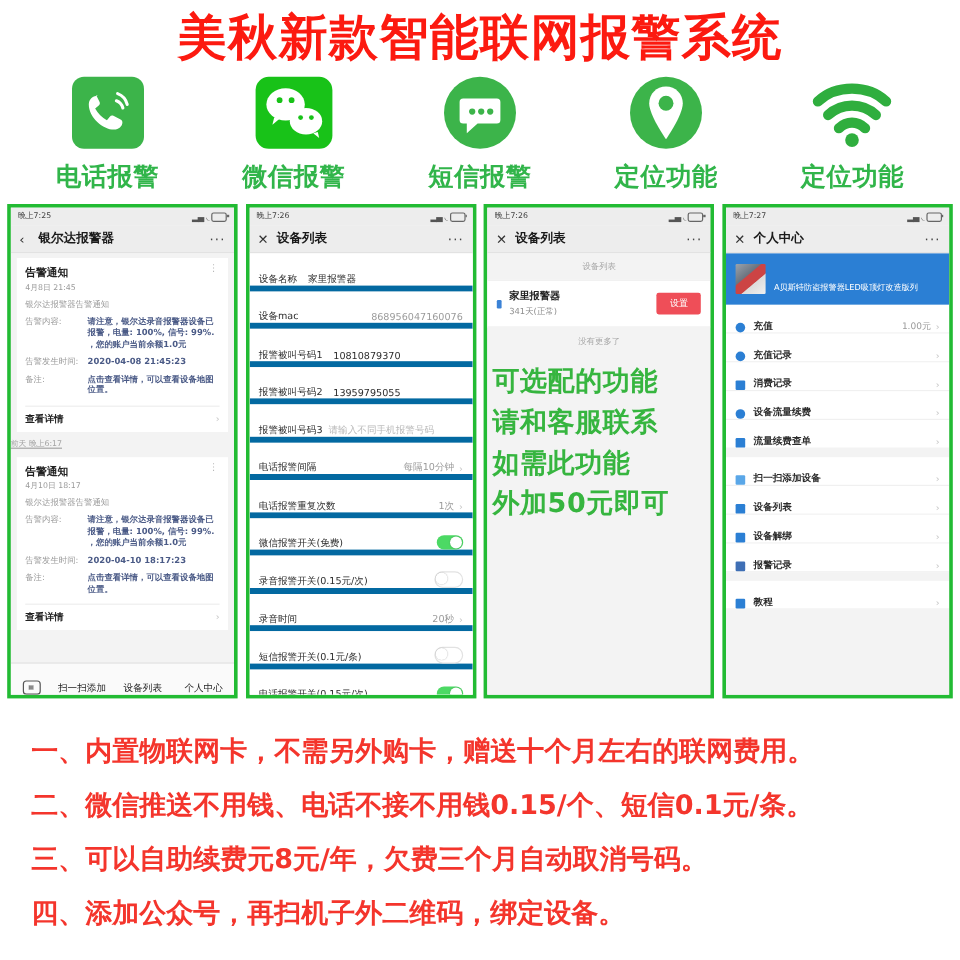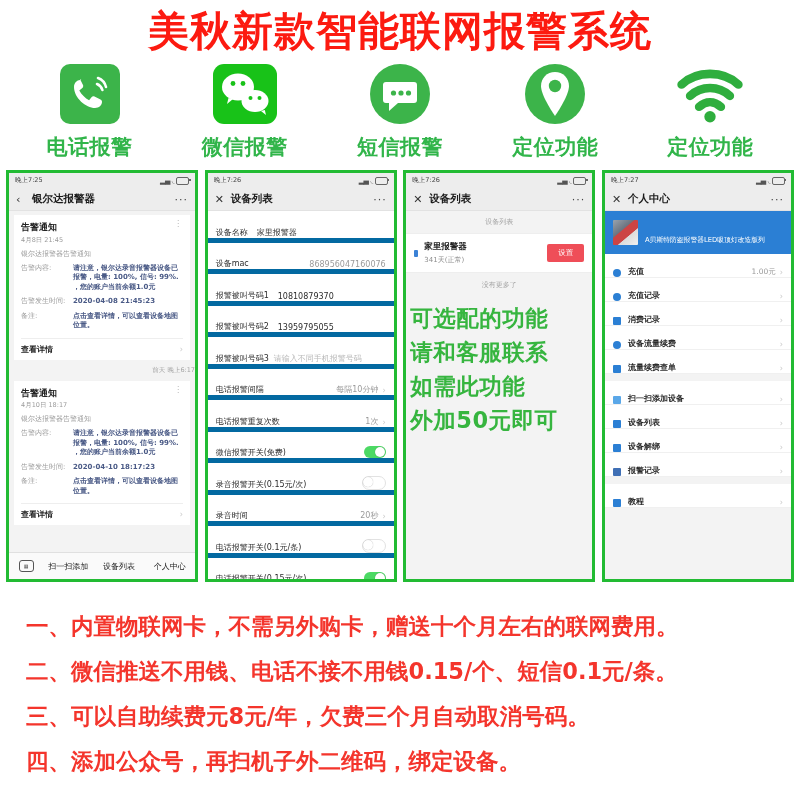--- a/index.html
+++ b/index.html
@@ -126,25 +126,25 @@
   }
   .card-foot{
     border-top:1px solid #eee;
     margin-top:7px;
     padding:5px 0;
     font-size:8px;
     color:#222;font-weight:bold;
     display:flex;justify-content:space-between;align-items:center;
   }
   .chev{color:#c8c8c8;font-size:8px;font-weight:normal;}
-  .daydiv{text-align:right;font-size:6.5px;color:#a5a5a5;padding:6px 0 2px 0;}
+  .daydiv{text-align:left;font-size:6.5px;color:#a5a5a5;padding:6px 0 2px 0;text-decoration:underline;}
 
   .tabbar{
     height:26px;background:#fafafa;border-top:1px solid #e0e0e0;
-    display:flex;align-items:center;
+    display:flex;align-items:flex-end;
     flex:0 0 auto;
   }
   .tabbar .kb{width:34px;display:flex;justify-content:center;}
   .kbicon{
     width:13px;height:10px;border:1.2px solid #555;border-radius:3px;
     display:flex;align-items:center;justify-content:center;
     font-size:5px;color:#555;
   }
   .tabbar .ti{flex:1;text-align:center;font-size:8px;color:#222;}
 
@@ -444,21 +444,21 @@
         <span class="toggle off">
             <span class="knob"></span>
           </span>
       </div>
       <div class="srow">
         <span class="lbl">录音时间</span>
         <span class="val right">20秒</span>
         <span class="arrow">›</span>
       </div>
       <div class="srow">
-        <span class="lbl">电话报警开关(0.1元/条)</span>
+        <span class="lbl">短信报警开关(0.1元/条)</span>
         <span class="toggle off">
             <span class="knob"></span>
           </span>
       </div>
       <div class="srow">
         <span class="lbl">电话报警开关(0.15元/次)</span>
         <span class="toggle on">
             <span class="knob"></span>
           </span>
       </div>

